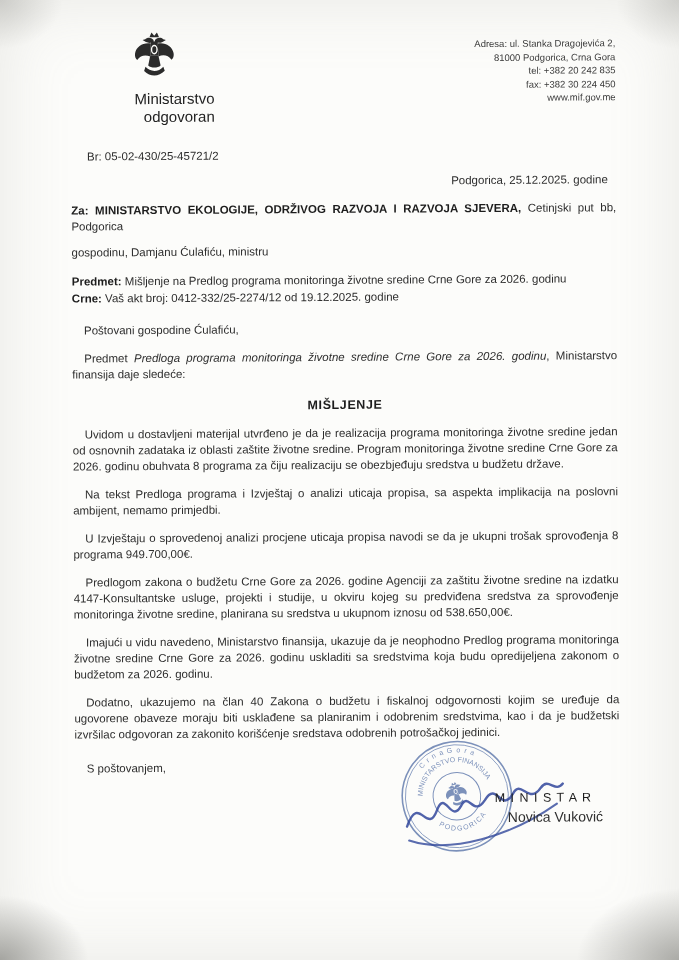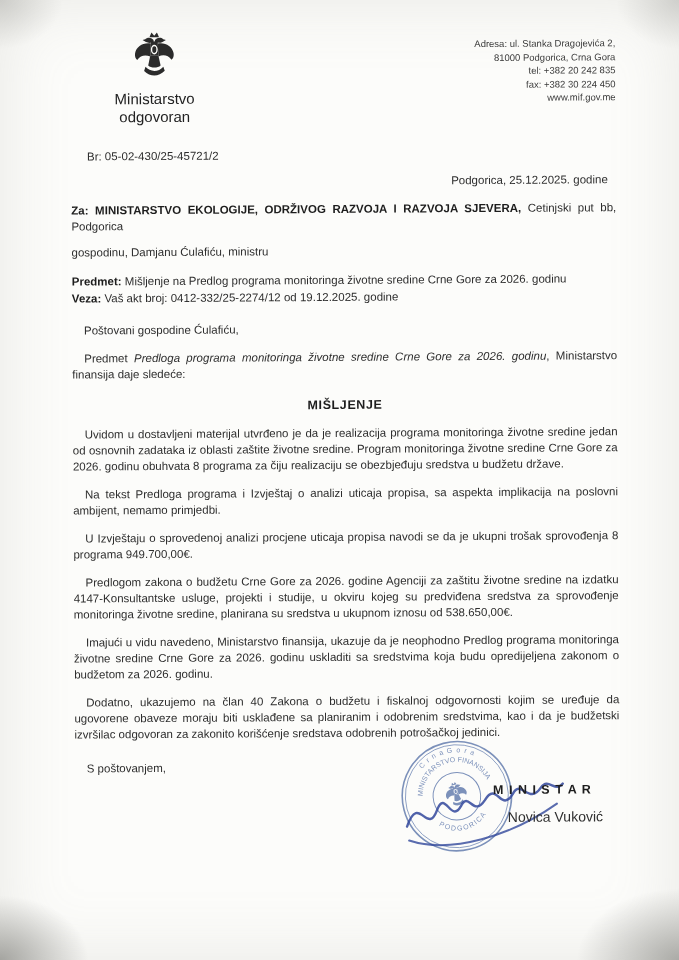--- a/index.html
+++ b/index.html
@@ -27,21 +27,21 @@
     position: relative;
     padding: 32px 64px 0 70px;
     transform: rotate(-0.35deg);
     transform-origin: top left;
     font-size: 11.5px;
     line-height: 16px;
   }
   .letter-header { display: flex; align-items: flex-start; }
   .logo-block { margin-left: 24px; width: 120px; text-align: center; }
   .coat { color: #2b2b2b; display: block; margin: 0 auto 4px auto; }
-  .ministry-name { font-size: 15px; line-height: 18px; color: #222; text-align: center; }
+  .ministry-name { font-size: 15px; line-height: 18px; color: #222; text-align: right; }
   .address-block { margin-left: auto; text-align: right; font-size: 9.5px; line-height: 13.5px; color: #3a3a3a; padding-top: 8px; }
 
   .ref-line { margin: 22px 0 0 16px; }
   .date-line { margin: 10px 0 0 380px; }
 
   p { margin: 0; }
   .b { font-weight: 700; color: #1d1d1d; text-align: right; }
   .i { font-style: italic; }
   .recipient { margin-top: 12px; text-align: justify; }
   .attention { margin-top: 10px; }
@@ -53,21 +53,21 @@
   .closing { margin-top: 18px; text-indent: 12px; }
 
   .sig-area { position: relative; height: 175px; margin-top: 4px; }
   .stamp {
     position: absolute; left: 316px; top: -48px;
     width: 132px; height: 132px;
     color: #5d77ab; opacity: .8;
     transform: rotate(-14deg);
   }
   .autograph { position: absolute; left: 324px; top: -14px; width: 172px; height: 100px; }
-  .sig-role { position: absolute; top: 4px; right: 28px; font-weight: 700; font-size: 12.5px; letter-spacing: 1px; color: #1d1d1d; }
+  .sig-role { position: absolute; top: 12px; right: 28px; font-weight: 400; font-size: 12.5px; letter-spacing: 1px; color: #1d1d1d; }
   .sig-name { position: absolute; top: 31px; right: 17px; font-size: 14px; }
 </style>
 </head>
 <body>
 
 <svg width="0" height="0" style="position:absolute" aria-hidden="true">
   <symbol id="eagle" viewBox="0 0 64 80">
     <path fill="currentColor" d="M25 9 L28 2 L32 7 L36 2 L39 9 Z"></path>
     <path fill="currentColor" d="M31 13 C27 9 22 9 19 12 L15 13 L20 16 C24 18 28 17 31 16 Z"></path>
     <path fill="currentColor" d="M33 13 C37 9 42 9 45 12 L49 13 L44 16 C40 18 36 17 33 16 Z"></path>
@@ -104,21 +104,21 @@
     </div>
 
     <p class="ref-line">Br: 05-02-430/25-45721/2</p>
     <p class="date-line">Podgorica, 25.12.2025. godine</p>
 
     <p class="recipient"><span class="b">Za: MINISTARSTVO EKOLOGIJE, ODRŽIVOG RAZVOJA I RAZVOJA SJEVERA,</span><span> Cetinjski put bb, Podgorica</span></p>
     <p class="attention">gospodinu, Damjanu Ćulafiću, ministru</p>
 
     <div class="subject-block">
       <p><span class="b">Predmet:</span><span> Mišljenje na Predlog programa monitoringa životne sredine Crne Gore za 2026. godinu</span></p>
-      <p><span class="b">Veza:</span><span> Vaš akt broj: 0412-332/25-2274/12 od 19.12.2025. godine</span></p>
+      <p><span class="b">Crne:</span><span> Vaš akt broj: 0412-332/25-2274/12 od 19.12.2025. godine</span></p>
     </div>
 
     <p class="salutation">Poštovani gospodine Ćulafiću,</p>
 
     <p class="intro"><span>Predmet </span><span class="i">Predloga programa monitoringa životne sredine Crne Gore za 2026. godinu</span><span>, Ministarstvo finansija daje sledeće:</span></p>
 
     <p class="opinion-title">MIŠLJENJE</p>
 
     <div class="body-paras">
       <p>Uvidom u dostavljeni materijal utvrđeno je da je realizacija programa monitoringa životne sredine jedan od osnovnih zadataka iz oblasti zaštite životne sredine. Program monitoringa životne sredine Crne Gore za 2026. godinu obuhvata 8 programa za čiju realizaciju se obezbjeđuju sredstva u budžetu države.</p>

